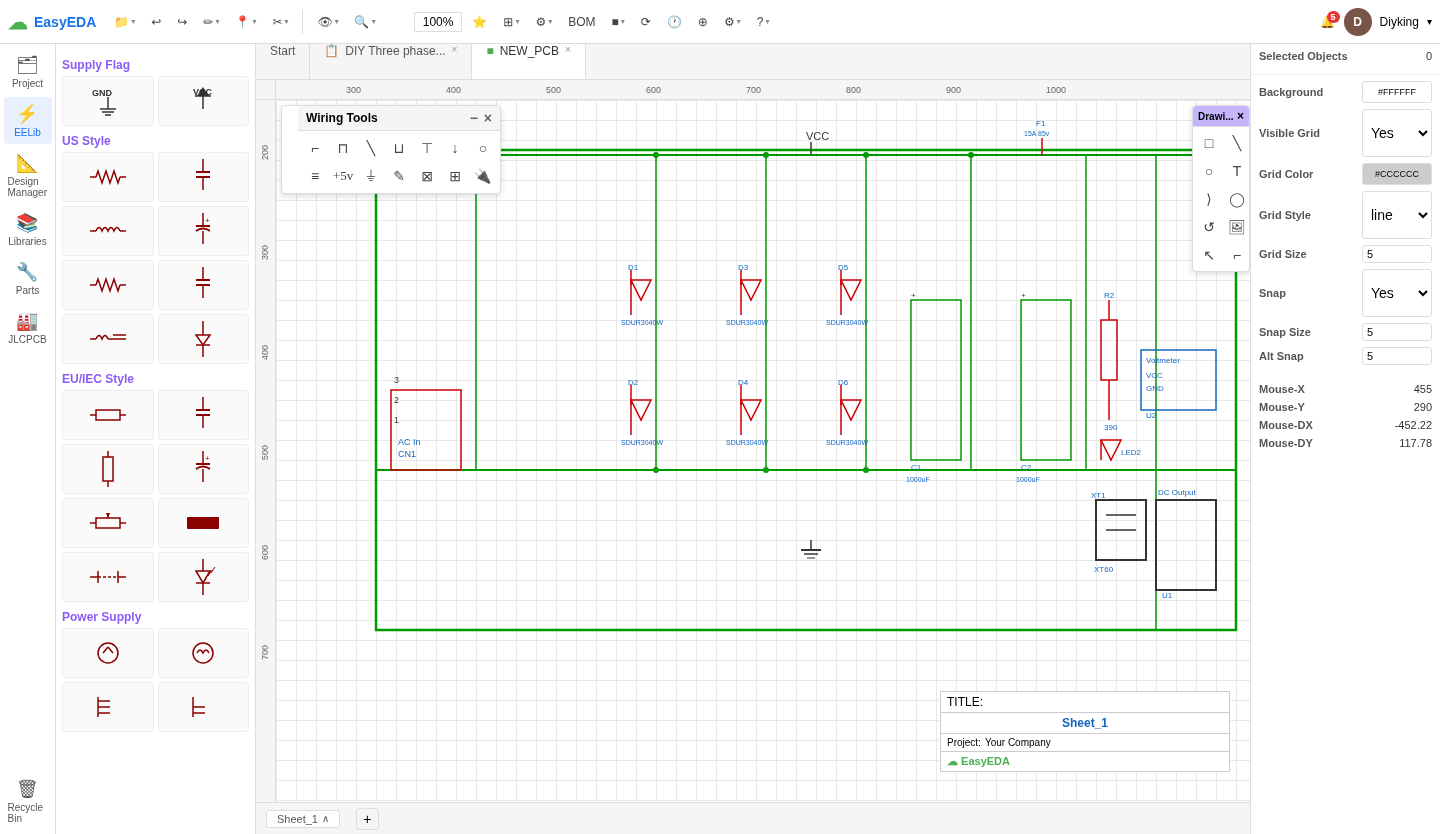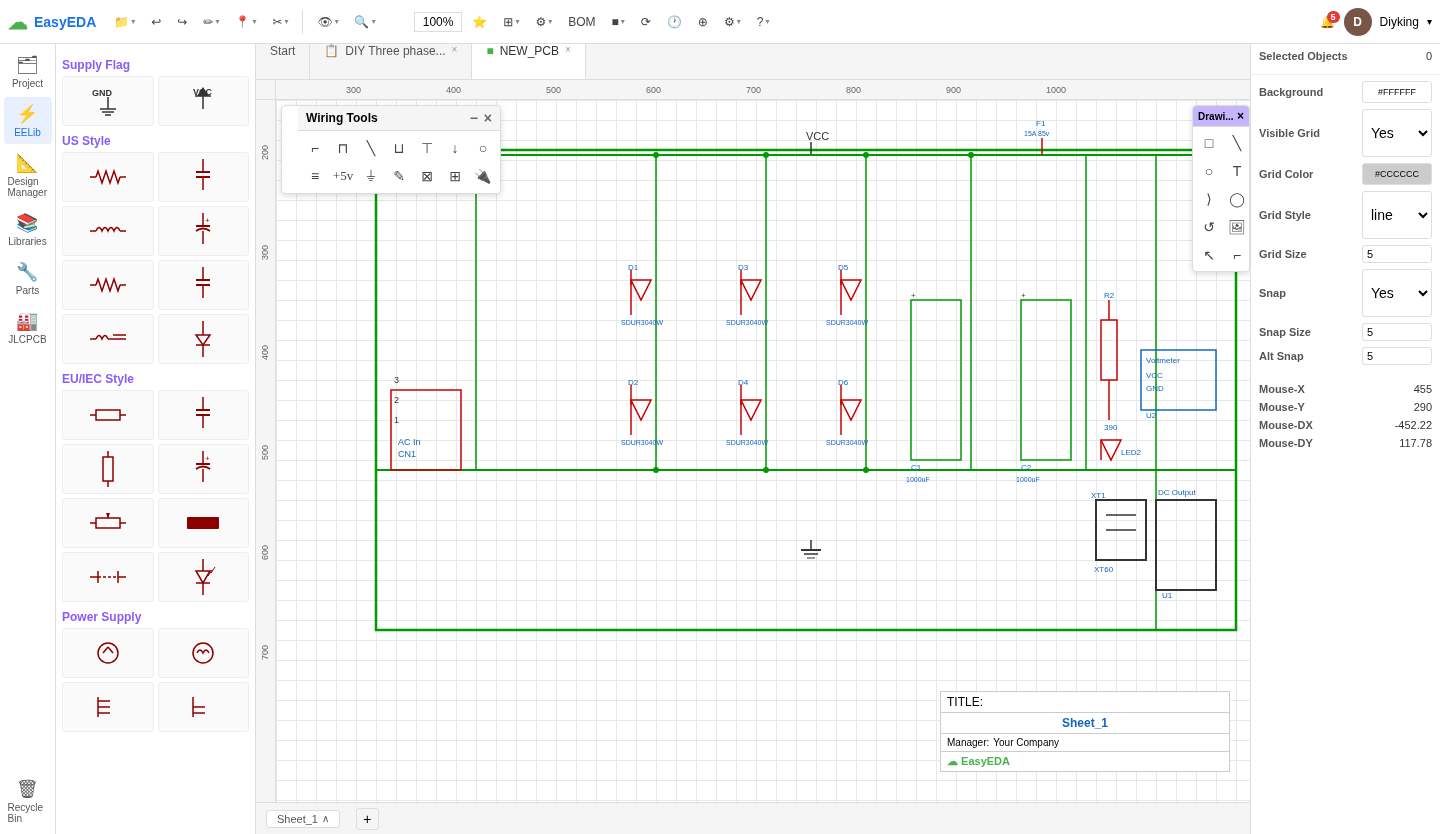--- a/index.html
+++ b/index.html
@@ -801,21 +801,21 @@
             <circle cx="490" cy="370" r="3" fill="#009900"></circle>
             <circle cx="590" cy="370" r="3" fill="#009900"></circle>
           </svg>
 
           <div style="position:absolute;bottom:30px;right:20px;background:white;border:1px solid #ccc;width:290px;">
             <div style="padding:3px 6px;border-bottom:1px solid #ccc;font-size:12px;">
               <span>TITLE:</span>
             </div>
             <div style="padding:3px 6px;border-bottom:1px solid #ccc;font-size:12px;color:#1565C0;font-weight:bold;text-align:center;">Sheet_1</div>
             <div style="padding:3px 6px;border-bottom:1px solid #ccc;font-size:10px;display:flex;gap:4px;">
-              <span>Manager:</span>
+              <span>Project:</span>
               <span>Your Company</span>
             </div>
             <div style="padding:3px 6px;font-size:11px;color:#4CAF50;font-weight:bold;">
               ☁ <span>EasyEDA</span>
             </div>
           </div>
 
           <div class="wiring-panel" style="top:5px;left:5px;">
             <div class="wiring-panel-header">
               <span>Wiring Tools</span>

